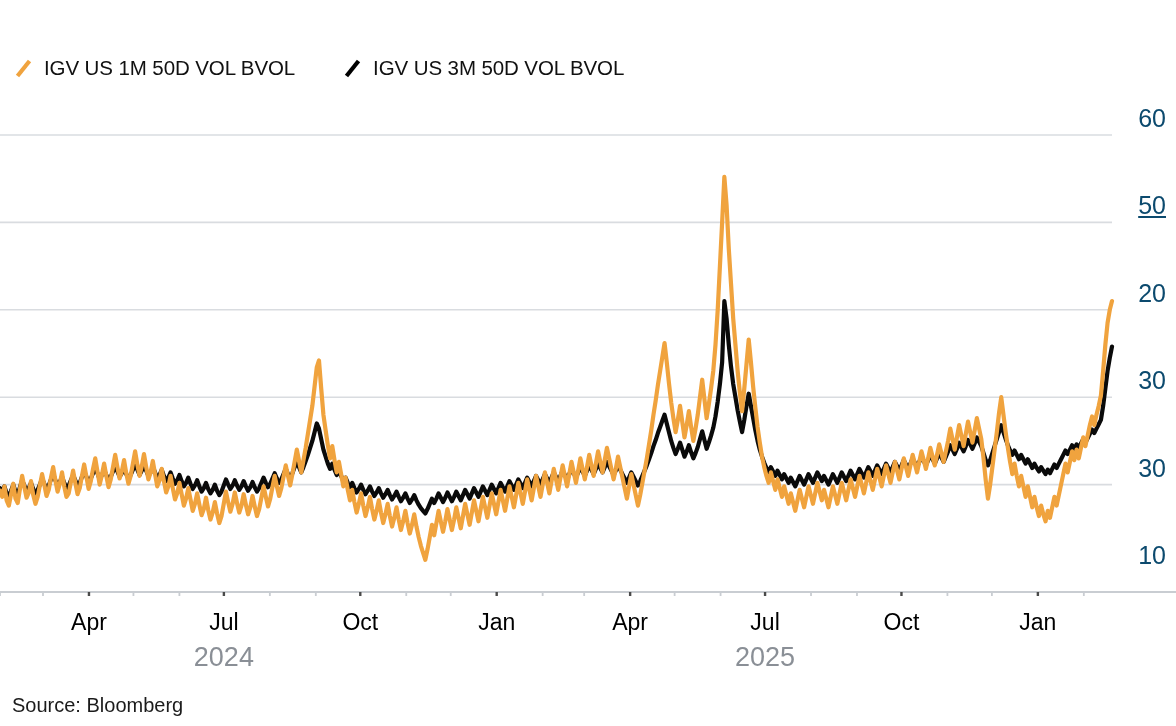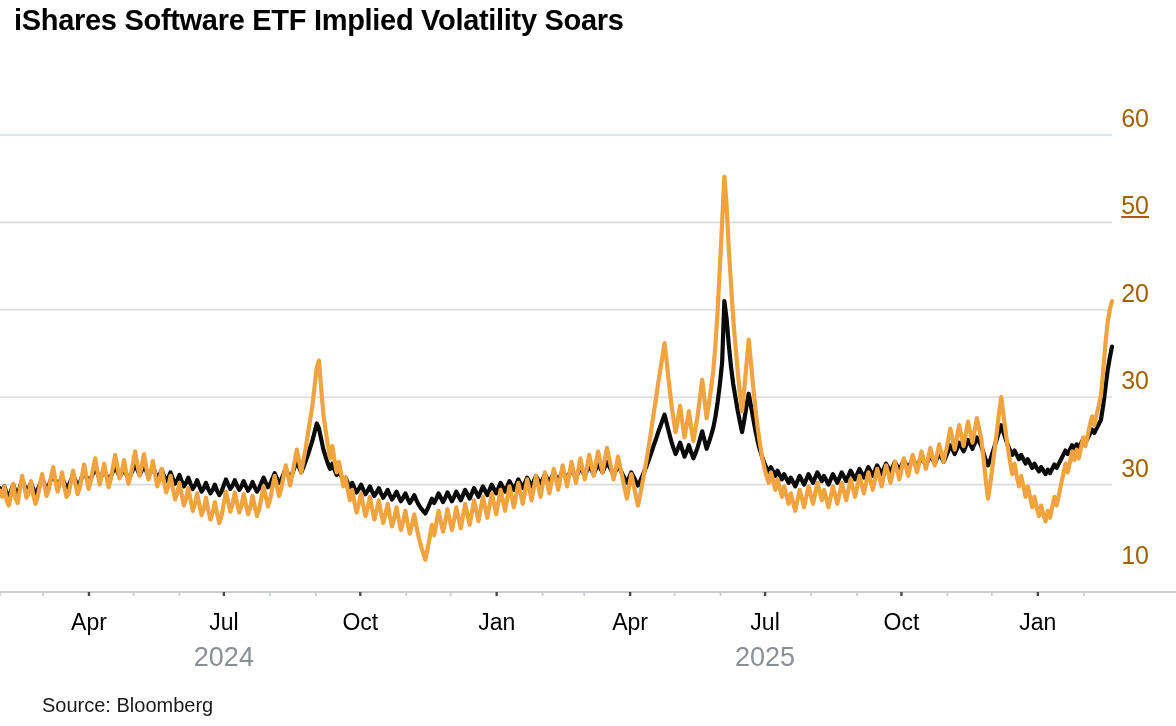--- a/index.html
+++ b/index.html
@@ -69,23 +69,23 @@
     left: 0;
     top: 96px;
     width: 1176px;
     height: 500px;
   }
   #plot-svg { display: block; }
 
   
   .y-label {
     position: absolute;
-    right: 27px;
+    right: 10px;
     font-size: 25px;
-    color: #a16207;
+    color: #0c4a6e;
     text-align: right;
     line-height: 1;
   }
 
   
   .x-label {
     position: absolute;
     font-size: 23px;
     color: #000;
     transform: translateX(-50%);
@@ -98,30 +98,42 @@
     transform: translateX(-50%);
     white-space: nowrap;
   }
 
   .source-note {
     position: absolute;
     left: 12px;
     top: 694px;
     font-size: 20px;
     color: #1b1b1b;
-    margin-left: 30px;
   }
 </style>
 </head>
 <body>
 
 <div id="chart-root">
 
-  <div class="chart-title">iShares Software ETF Implied Volatility Soars</div>
-
+
+  <div class="legend">
+    <div class="legend-entry">
+      <svg class="legend-slash" viewBox="0 0 19 21">
+        <line id="lg0" x1="3.5" y1="18" x2="15.5" y2="3" stroke="#F0A33E" stroke-width="4.2" stroke-linecap="butt"></line>
+      </svg>
+      <span class="legend-label">IGV US 1M 50D VOL BVOL</span>
+    </div>
+    <div class="legend-entry">
+      <svg class="legend-slash" viewBox="0 0 19 21">
+        <line id="lg1" x1="3.5" y1="18" x2="15.5" y2="3" stroke="#000000" stroke-width="4.2" stroke-linecap="butt"></line>
+      </svg>
+      <span class="legend-label">IGV US 3M 50D VOL BVOL</span>
+    </div>
+  </div>
 
   <div id="plot-wrap">
     <svg id="plot-svg" width="1176" height="500">
       <g id="gridlines">
           <line x1="0" x2="1112" y1="476" y2="476" stroke="#D9DCE0" stroke-width="0"></line>
           <line x1="0" x2="1112" y1="388.6" y2="388.6" stroke="#D9DCE0" stroke-width="1.6"></line>
           <line x1="0" x2="1112" y1="301.2" y2="301.2" stroke="#D9DCE0" stroke-width="1.6"></line>
           <line x1="0" x2="1112" y1="213.8" y2="213.8" stroke="#D9DCE0" stroke-width="1.6"></line>
           <line x1="0" x2="1112" y1="126.4" y2="126.4" stroke="#D9DCE0" stroke-width="1.6"></line>
           <line x1="0" x2="1112" y1="39" y2="39" stroke="#D9DCE0" stroke-width="1.6"></line>

